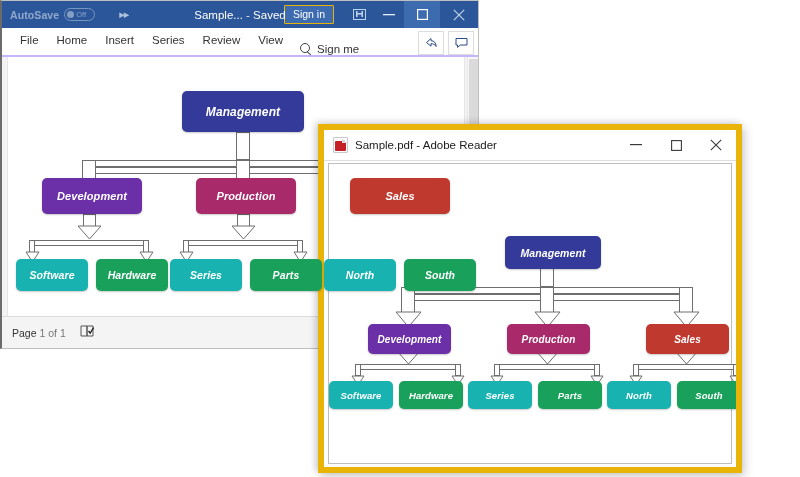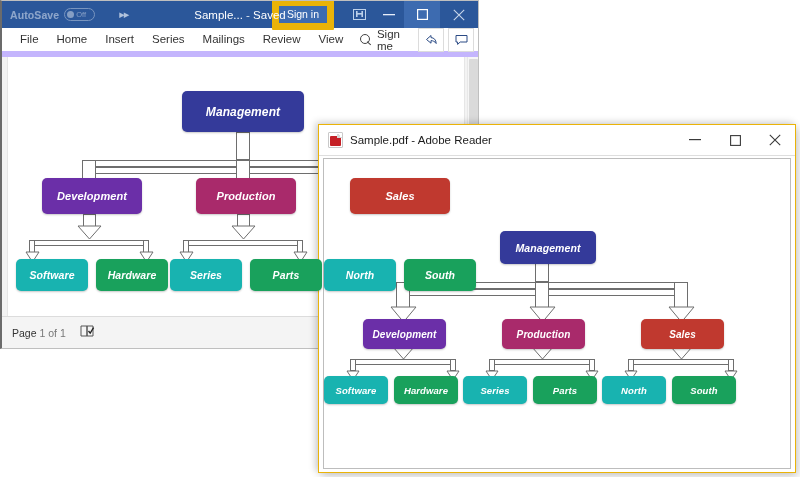--- a/index.html
+++ b/index.html
@@ -43,34 +43,34 @@
   .word-doctitle {
     position: absolute; left: 0; right: 0; text-align: center;
     color: #ffffff; font-size: 11.5px; pointer-events: none;
   }
   .word-doctitle .sep { opacity: .85; }
   .titlebar-right {
     margin-left: auto; display: flex; align-items: center; height: 100%;
   }
   .signin-btn {
     background: #3d6bb0; color: #ffffff; font-size: 10.5px;
-    border: 7px solid #eab308; padding: 2px 8px; margin-right: 10px;
+    border: 1px solid #eab308; padding: 2px 8px; margin-right: 10px;
     border-radius: 1px; line-height: 1.25;
   }
   .tb-icon {
     width: 30px; height: 100%; display: flex; align-items: center;
     justify-content: center; color: #e7eefa; font-size: 11px;
   }
   .tb-icon.ribbon-opts { color: #bcd0ea; font-size: 10px; }
   .tb-icon.maxbtn { background: #3d6bb0; width: 36px; }
   .tb-icon.closebtn { width: 38px; color: #c8d6ea; font-size: 13px; }
 
   .word-ribbon {
-    height: 29px; background: #ffffff; border-bottom: 6px solid #c4b5fd;
-    display: flex; align-items: center; padding-left: 9px;
+    height: 29px; background: #ffffff; border-bottom: 2px solid #c4b5fd;
+    display: flex; align-items: flex-end; padding-left: 9px;
   }
   .ribbon-tab {
     font-size: 11.5px; color: #333333; padding: 0 9px; line-height: 29px;
     white-space: nowrap;
   }
   .tellme { display: flex; align-items: center; gap: 5px; padding-left: 8px; }
   .tellme-txt { font-size: 11.5px; color: #333333; }
   .magnifier { display: inline-block; width: 12px; height: 12px; position: relative; }
   .magnifier::before {
     content: ""; position: absolute; left: 0; top: 0;
@@ -114,22 +114,22 @@
   .status-page .num { color: #777; }
   .status-proof { margin-left: 14px; }
   .status-views { margin-left: auto; display: flex; align-items: stretch; height: 100%; }
   .view-btn {
     width: 34px; display: flex; align-items: center; justify-content: center;
   }
   .view-btn.active { background: #d6d6d6; }
 
   
   #pdf-window {
-    position: absolute; left: 318px; top: 124px; width: 478px; height: 349px;
-    background: #ffffff; border: 1px solid #eab308;
+    position: absolute; left: 318px; top: 124px; width: 424px; height: 349px;
+    background: #ffffff; border: 6px solid #eab308;
     box-shadow: -3px -2px 7px rgba(0,0,0,.16), 3px 4px 9px rgba(0,0,0,.18);
     overflow: hidden;
   }
   .pdf-titlebar {
     height: 31px; background: #ffffff; border-bottom: 1px solid #dedede;
     display: flex; align-items: center; padding-left: 9px;
   }
   .pdf-title-txt { font-size: 11.5px; color: #1b1b1b; margin-left: 7px; }
   .pdf-win-ctrl { margin-left: auto; display: flex; align-items: stretch; height: 100%; }
   .pdf-win-btn {
@@ -228,21 +228,20 @@
           </svg>
         </div>
       </div>
     </div>
 
     <div class="word-ribbon">
       <div class="ribbon-tab">File</div>
       <div class="ribbon-tab">Home</div>
       <div class="ribbon-tab">Insert</div>
       <div class="ribbon-tab">Series</div>
-      <div class="ribbon-tab">Mailings</div>
       <div class="ribbon-tab">Review</div>
       <div class="ribbon-tab">View</div>
 
       <div class="tellme">
         <span class="magnifier"></span>
         <span class="tellme-txt">Sign me</span>
       </div>
 
       <div class="ribbon-right">
         <div class="ribbon-btn">

